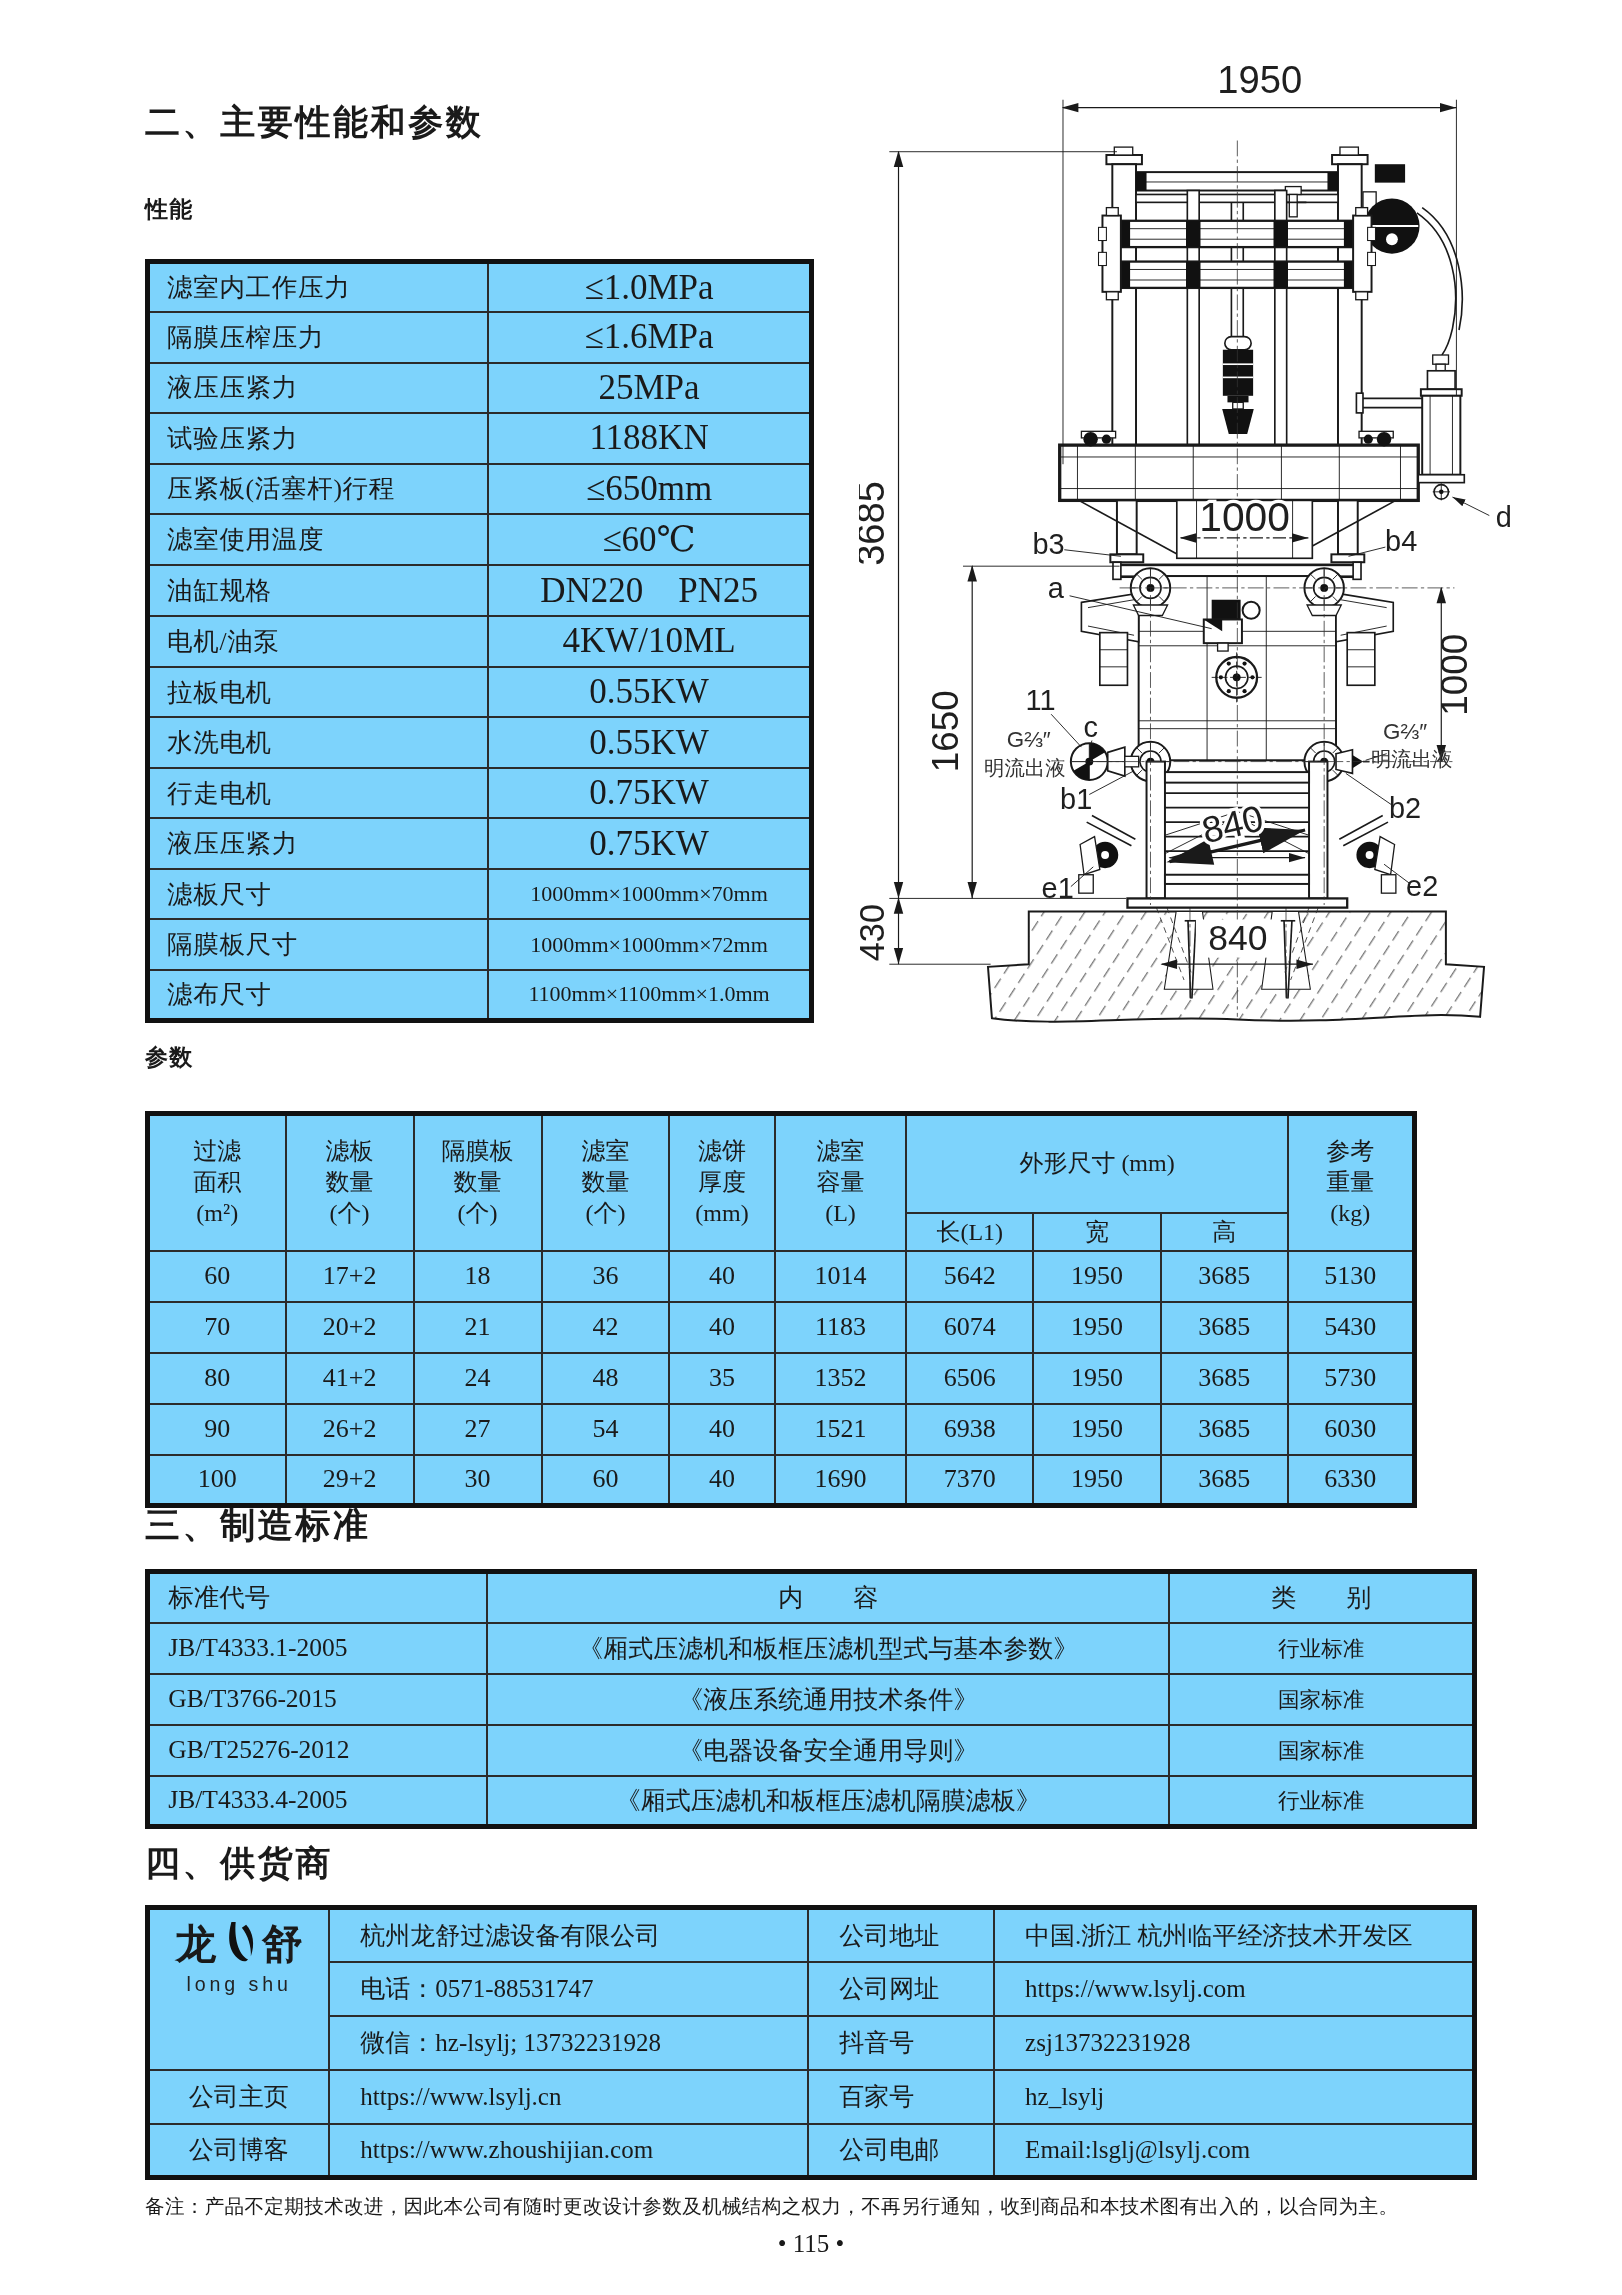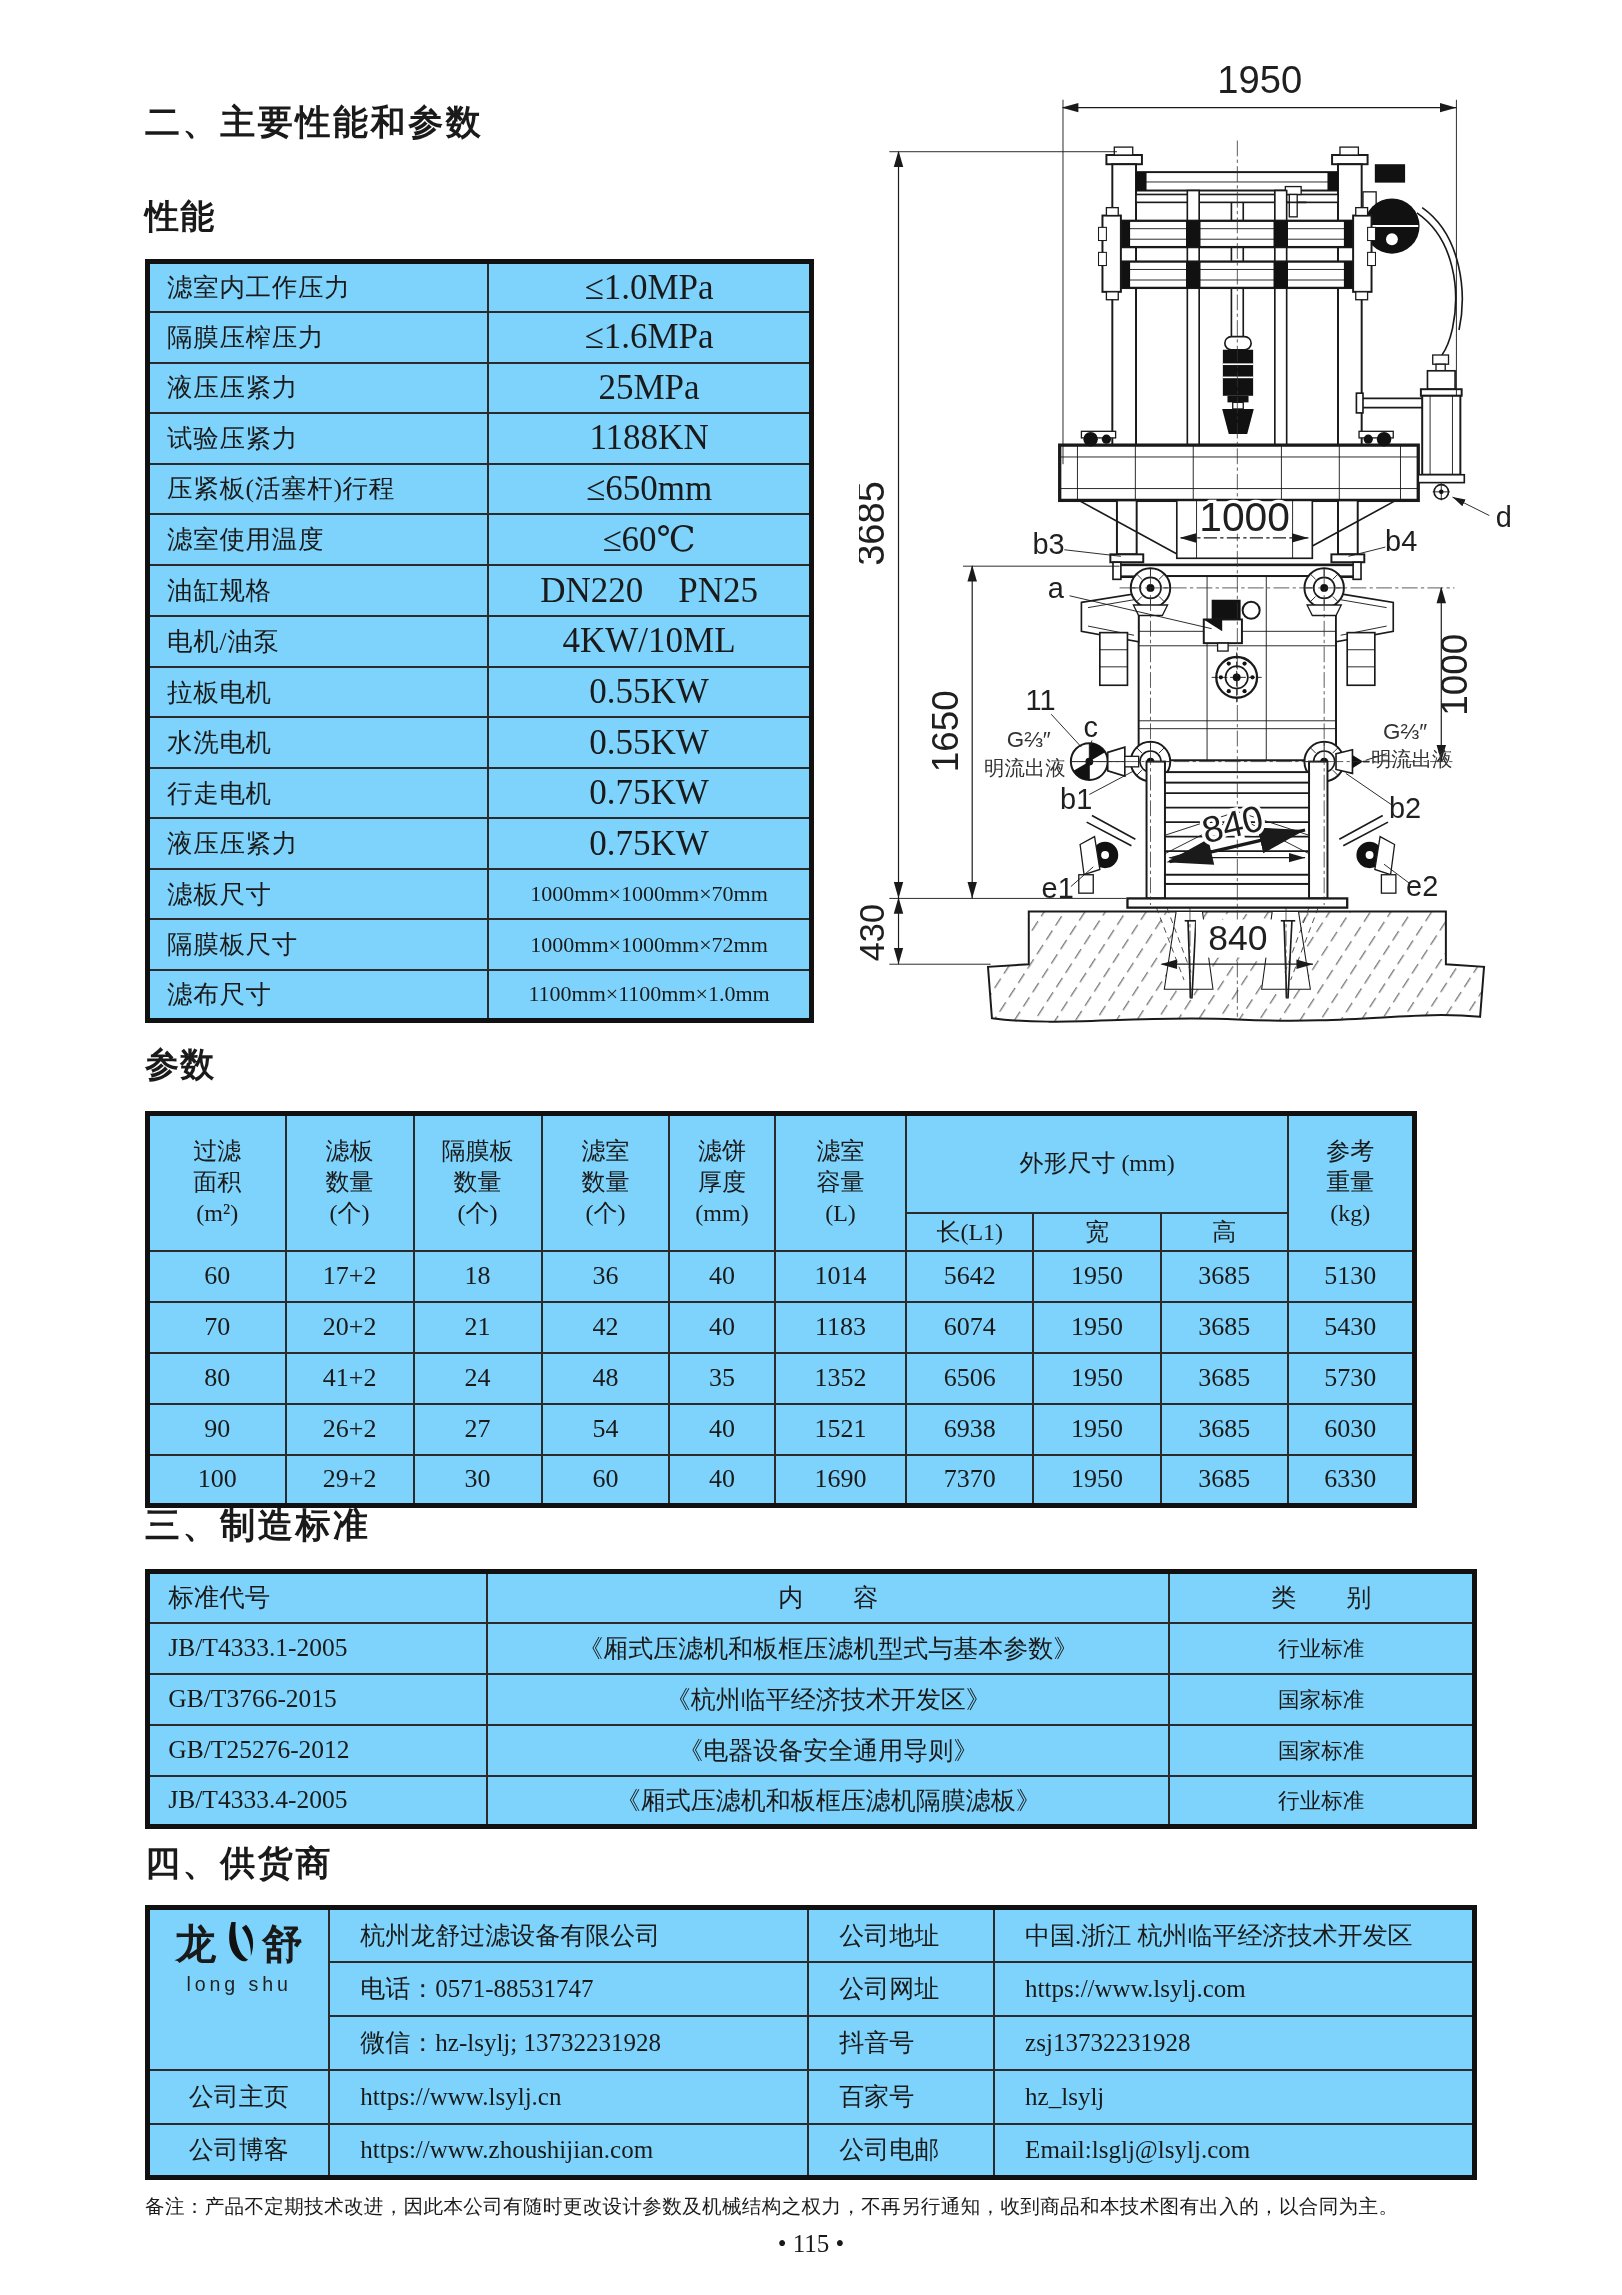--- a/index.html
+++ b/index.html
@@ -1,19 +1,19 @@
 <!DOCTYPE html>
 <html style="font-size:10.5px"><head>
 <meta charset="utf-8">
 <style>
   html,body{margin:0;padding:0;background:#fff;}
   .page{position:relative;width:1622px;height:2295px;background:#fff;color:#1a1a1a;
         font-family:"Liberation Serif","DejaVu Serif",serif;overflow:hidden;}
   .h-main{position:absolute;left:145px;font-size:35px;font-weight:700;letter-spacing:2.6px;margin:0;}
-  .h-sub{position:absolute;left:145px;font-size:34px;font-weight:700;letter-spacing:1.3px;margin:0;}
+  .h-sub{position:absolute;left:145px;font-size:23px;font-weight:700;letter-spacing:1.3px;margin:0;}
   table{border-collapse:collapse;table-layout:fixed;position:absolute;background:#7dd3fc;}
   td{border:2px solid #2b2b2b;overflow:hidden;}
   
   .perf{left:145px;top:259px;width:669px;height:764px;border:5.2px solid #111;}
   .perf td.pl{text-align:left;padding-left:17px;font-size:25.5px;letter-spacing:0.7px;}
   .perf td.pv{text-align:center;font-size:35px;}
   .perf td.pv.small{font-size:22px;}
   .perf tr{height:50px;}
   
   .params{left:145px;top:1111px;width:1272px;height:355px;border:5.2px solid #111;}
@@ -623,21 +623,21 @@
       <td class="c2">内　　容</td>
       <td class="c2">类　　别</td>
     </tr>
     <tr>
           <td class="c1">JB/T4333.1-2005</td>
           <td class="c2">《厢式压滤机和板框压滤机型式与基本参数》</td>
           <td class="c3">行业标准</td>
         </tr>
     <tr>
           <td class="c1">GB/T3766-2015</td>
-          <td class="c2">《杭州临平经济技术开发区》</td>
+          <td class="c2">《液压系统通用技术条件》</td>
           <td class="c3">国家标准</td>
         </tr>
     <tr>
           <td class="c1">GB/T25276-2012</td>
           <td class="c2">《电器设备安全通用导则》</td>
           <td class="c3">国家标准</td>
         </tr>
     <tr>
           <td class="c1">JB/T4333.4-2005</td>
           <td class="c2">《厢式压滤机和板框压滤机隔膜滤板》</td>

